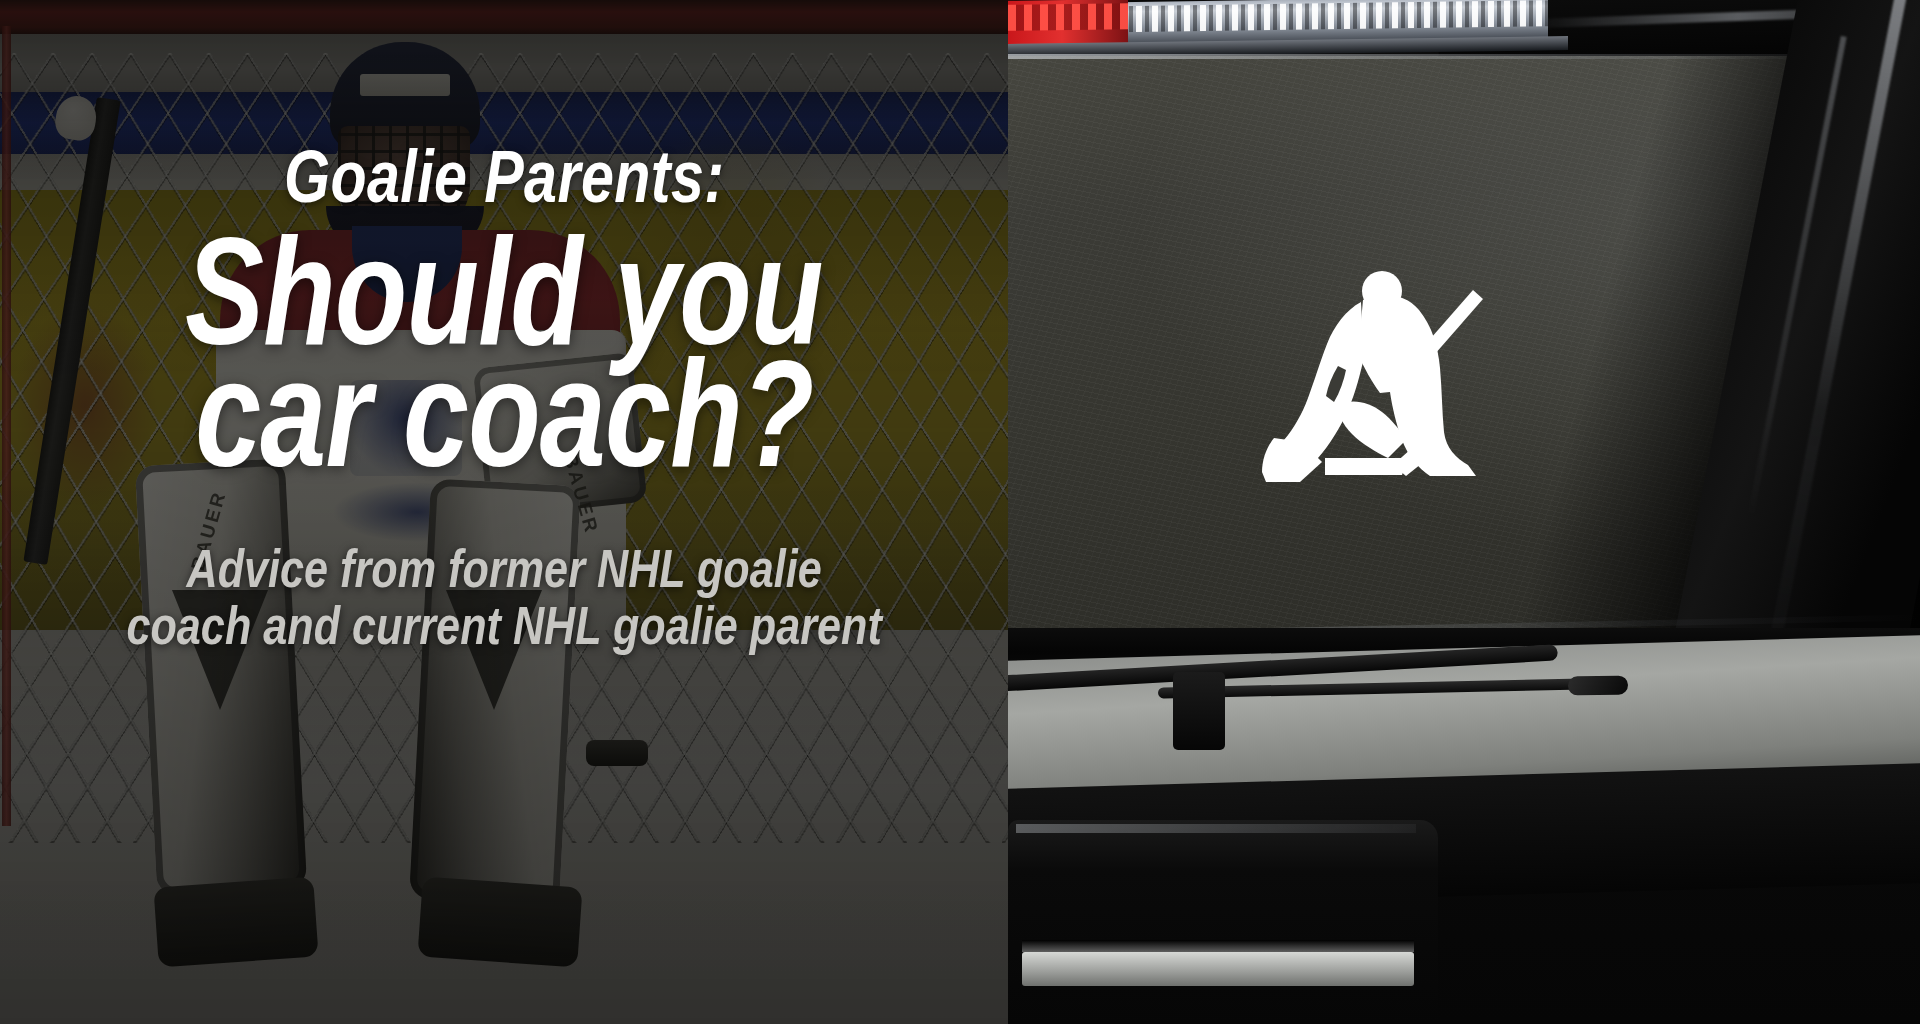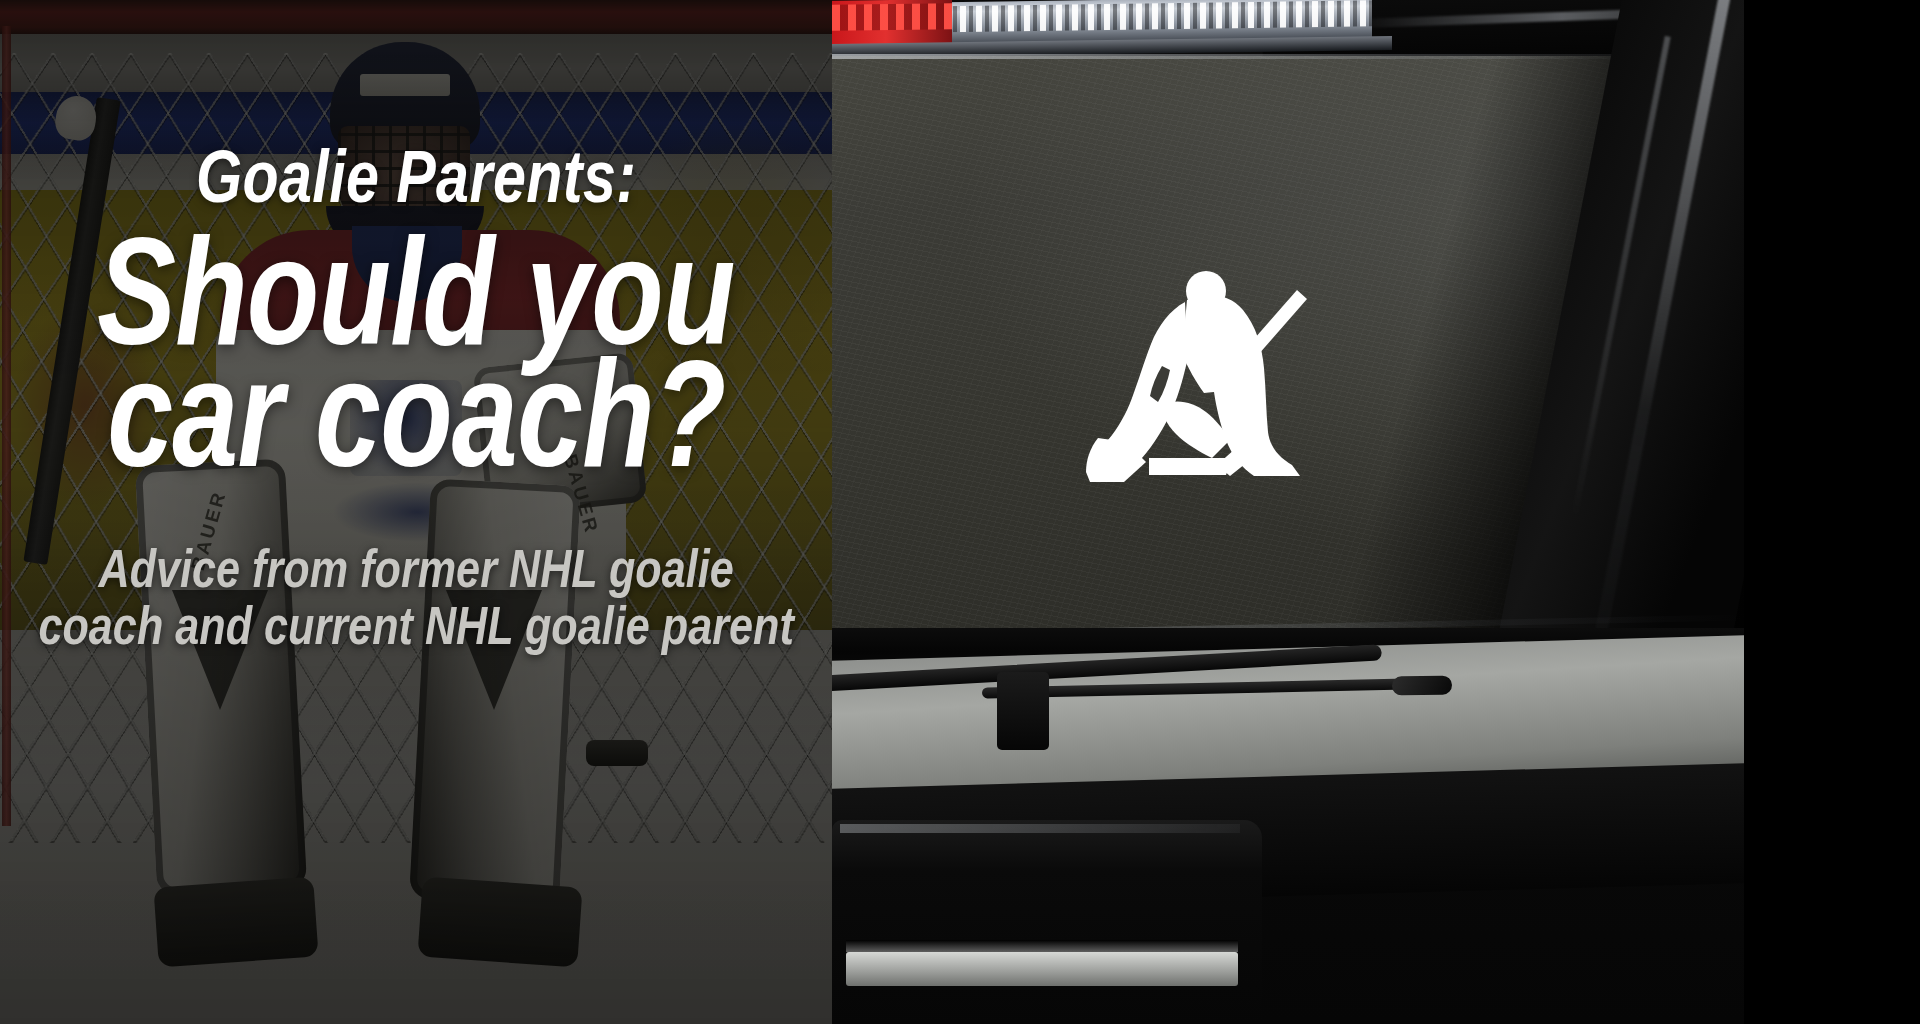--- a/index.html
+++ b/index.html
@@ -2,21 +2,21 @@
 <html><head>
 <meta charset="utf-8">
 <title>Goalie Parents Banner</title>
 <style>
   html,body{margin:0;padding:0;background:#000;}
   body{width:1920px;height:1024px;overflow:hidden;font-family:"Liberation Sans",sans-serif;}
 
   .banner{position:relative;width:1920px;height:1024px;display:flex;overflow:hidden;}
 
   
-  .left-panel{position:relative;width:832px;height:1024px;overflow:hidden;background:#2a2722;}
+  .left-panel{position:relative;width:1008px;height:1024px;overflow:hidden;background:#2a2722;}
 
   
   .rink{position:absolute;inset:0;overflow:hidden;}
 
   
   .board-red{position:absolute;left:0;top:0;width:100%;height:34px;
     background:linear-gradient(180deg,#3a1412 0%,#7e2221 35%,#5e1a18 80%,#33100f 100%);}
   .board-white-1{position:absolute;left:0;top:34px;width:100%;height:58px;
     background:linear-gradient(180deg,#8e8d89 0%,#a6a49e 60%,#8d8b86 100%);}
   .board-blue{position:absolute;left:0;top:92px;width:100%;height:62px;

